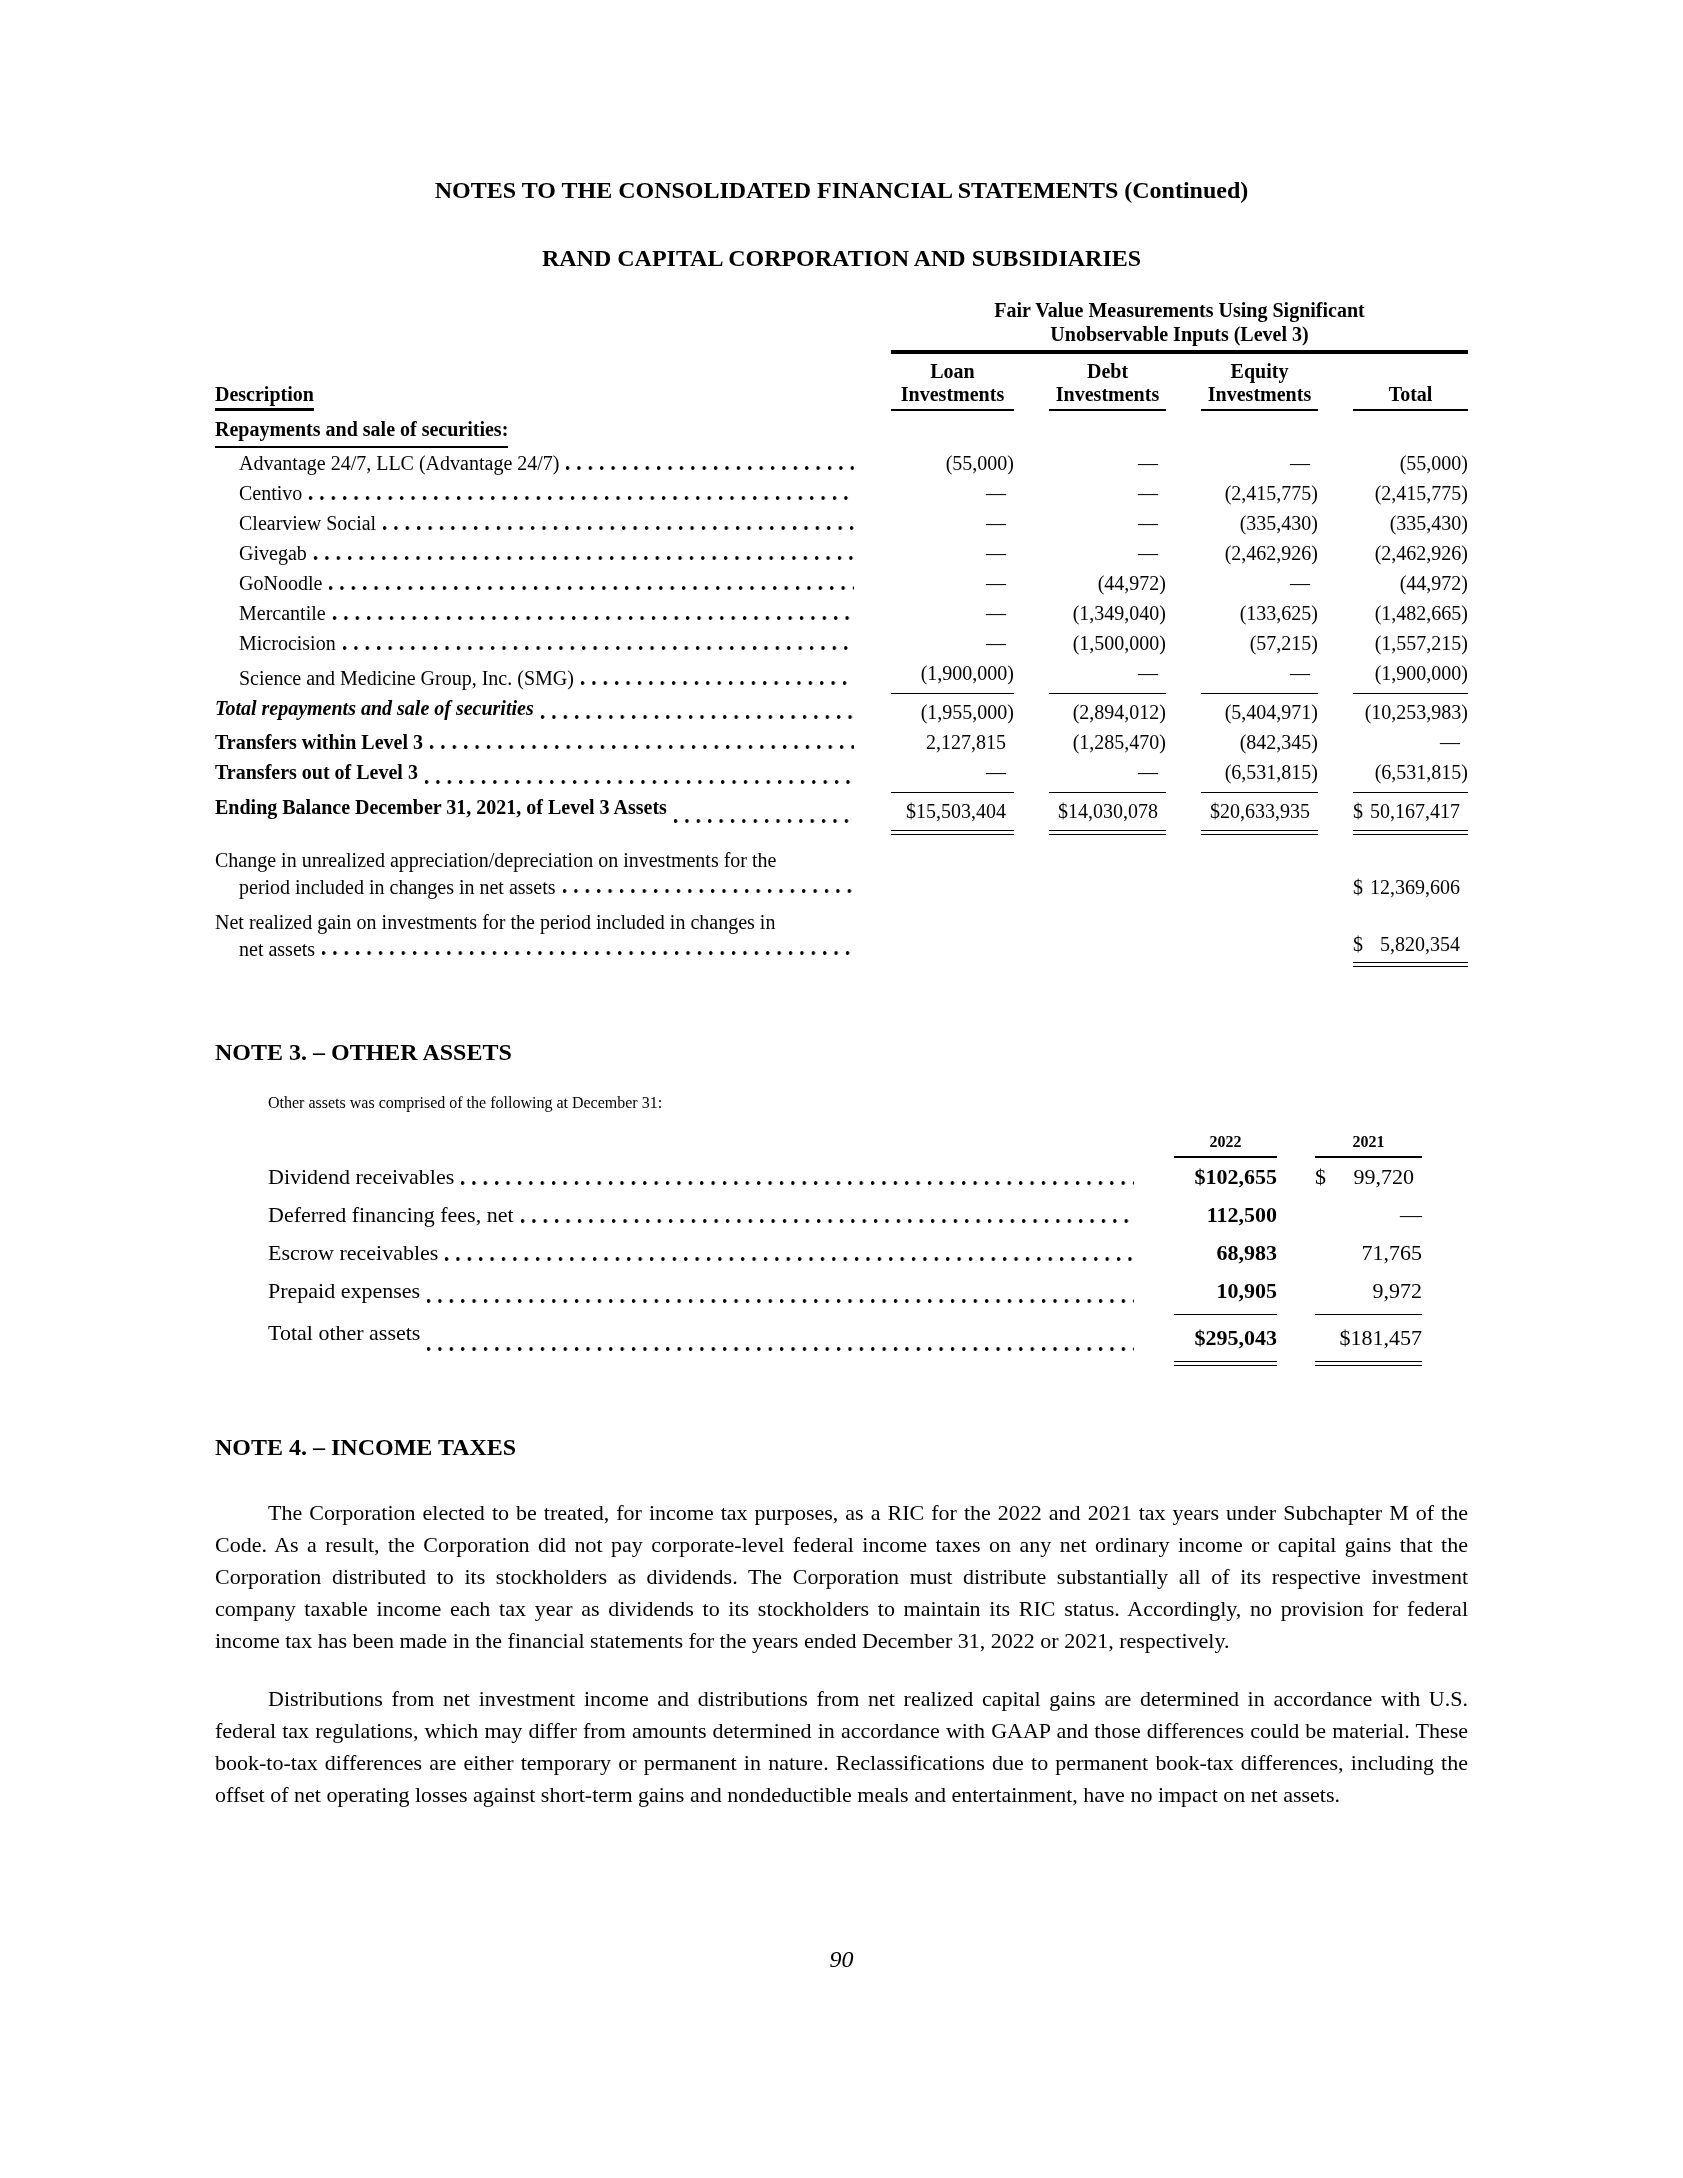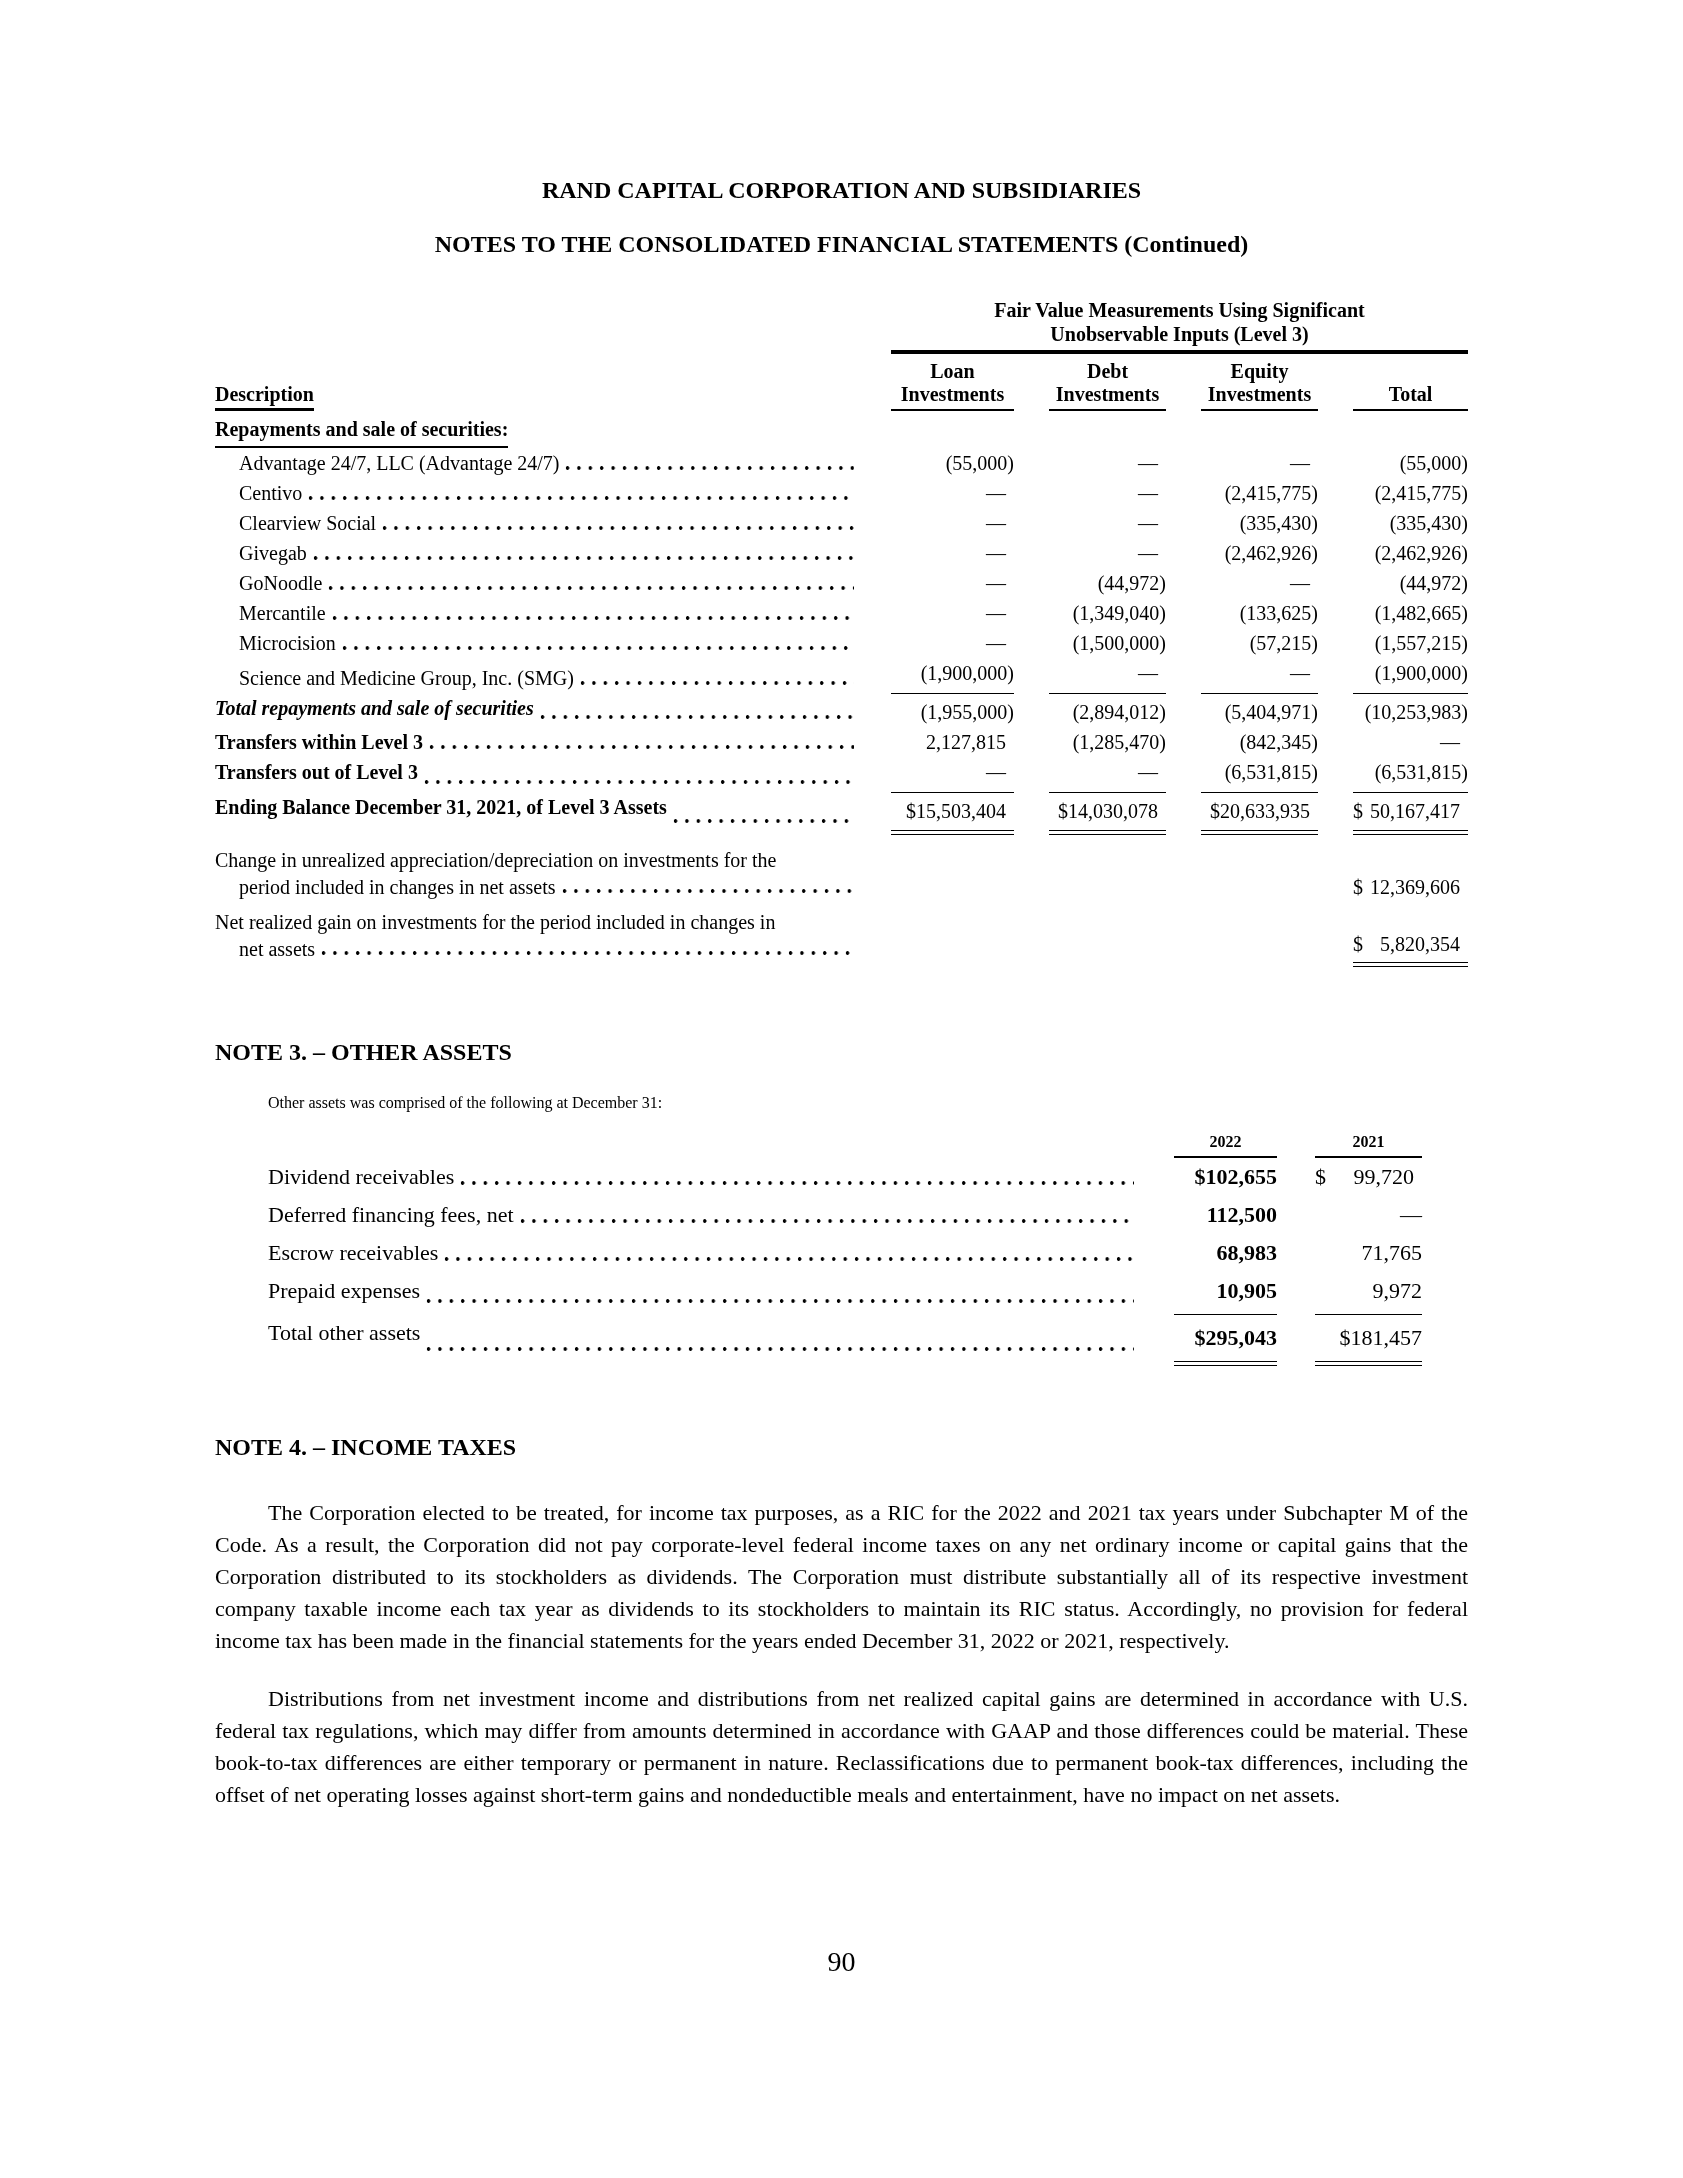--- a/index.html
+++ b/index.html
@@ -67,29 +67,29 @@
   .oa .pb4 { padding-bottom:4px; }
   .oa .rt { padding-top:4px; }
 
   
   .para { font-size:22px; line-height:32px; text-align:justify; text-indent:53px; }
   .amort { margin-top:46px; }
   .nh4 { margin-top:71px; }
   .p1 { margin-top:36px; }
   .p2 { margin-top:26px; }
 
-  .page-number { position:absolute; left:0; right:0; top:1946px; text-align:center; font-size:28px; }
+  .page-number { position:absolute; left:0; right:0; top:1946px; text-align:center; font-size:24px;font-style:italic; }
 </style>
 </head>
 <body>
 
 <div class="page">
 
+  <div class="title t2">NOTES TO THE CONSOLIDATED FINANCIAL STATEMENTS (Continued)</div>
   <div class="title t1">RAND CAPITAL CORPORATION AND SUBSIDIARIES</div>
-  <div class="title t2">NOTES TO THE CONSOLIDATED FINANCIAL STATEMENTS (Continued)</div>
 
   <div class="fv">
 
     <div class="gh">
       <div>Fair Value Measurements Using Significant</div>
       <div>Unobservable Inputs (Level 3)</div>
     </div>
 
     <div class="desc-h c1"><span>Description</span></div>
     <div class="col-h c2">Loan Investments</div>

